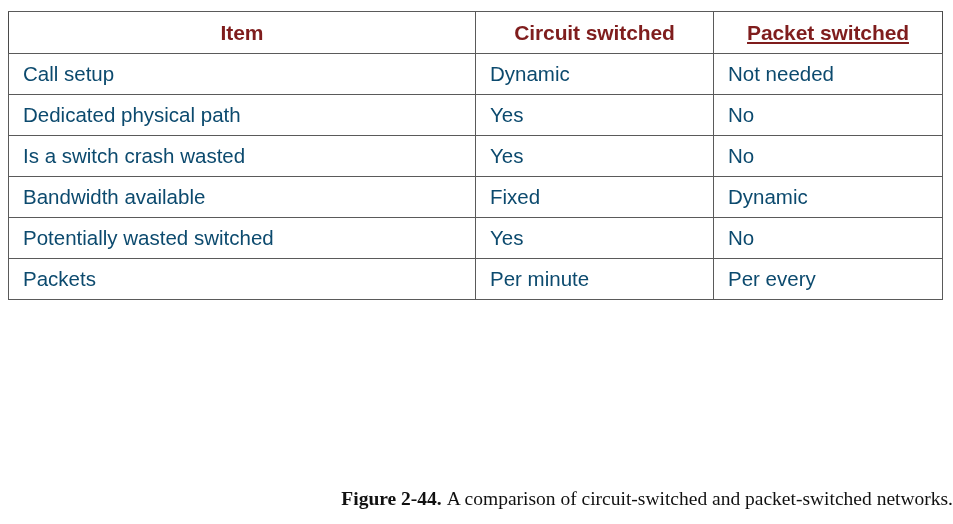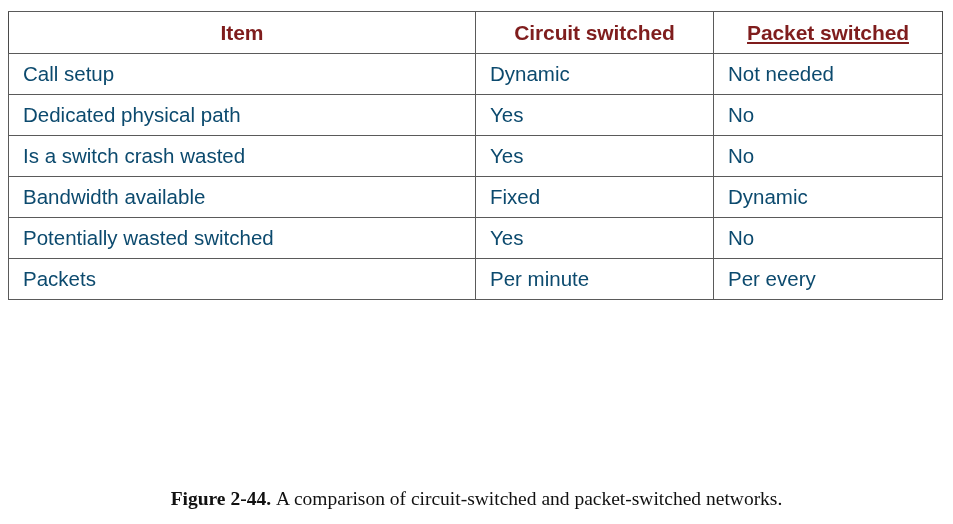--- a/index.html
+++ b/index.html
@@ -70,21 +70,21 @@
 
   td.col-item { padding-left: 13px; }
   td.col-val  { padding-left: 18px; }
 
   
   .caption {
     position: absolute;
     left: 0;
     top: 487px;
     width: 953px;
-    text-align: center;
+    text-align: right;
     font-family: "Liberation Serif", serif;
     font-size: 19.5px;
     color: #111111;
     line-height: 1.2;
     white-space: nowrap;
   }
   .caption .fig-label {
     font-weight: bold;
     margin-right: 5px;
   }

